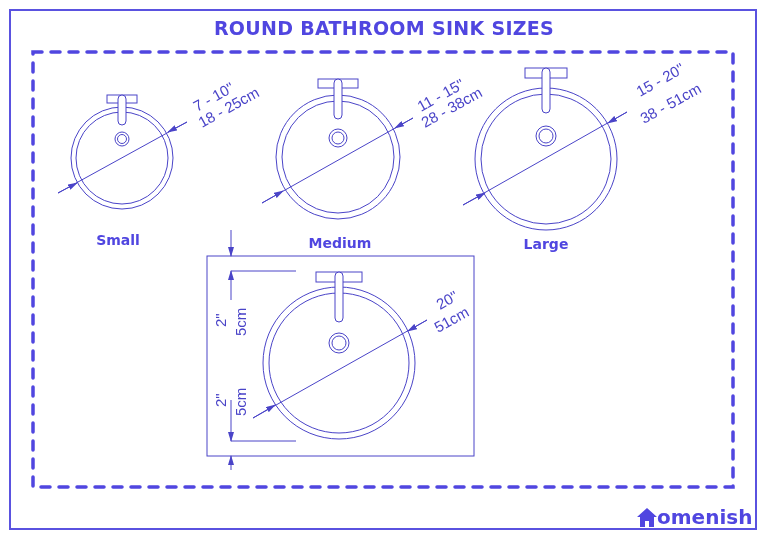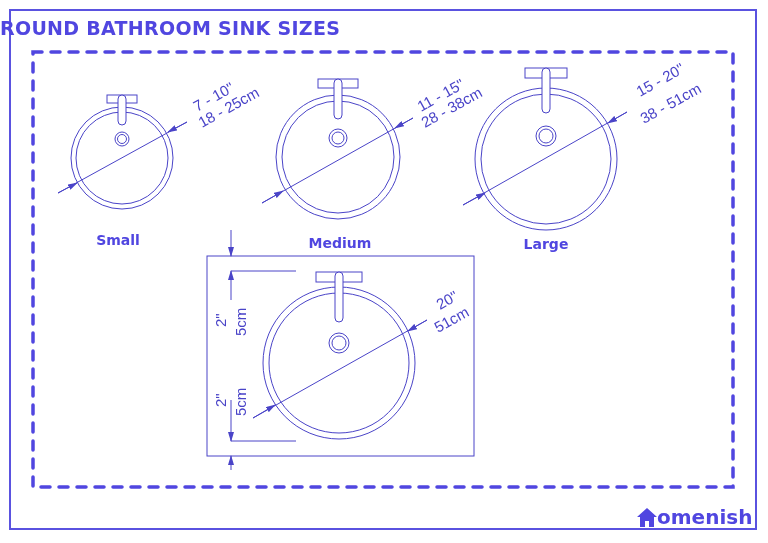--- a/index.html
+++ b/index.html
@@ -1,18 +1,18 @@
 <!DOCTYPE html>
 <html><head>
 <meta charset="utf-8">
 <style>
   html, body { margin:0; padding:0; background:#ffffff; }
   body { width:768px; height:543px; position:relative; overflow:hidden; font-family:"DejaVu Sans", sans-serif; }
   .frame { position:absolute; left:9px; top:9px; width:748px; height:521px; border:2px solid #5a52e0; box-sizing:border-box; }
-  .title { position:absolute; left:0; top:17px; width:768px; text-align:left; font-weight:bold; font-size:19px; color:#5046e0; letter-spacing:0.3px; }
+  .title { position:absolute; left:0; top:17px; width:768px; text-align:center; font-weight:bold; font-size:19px; color:#5046e0; letter-spacing:0.3px; }
   svg.diagram { position:absolute; left:0; top:0; }
   .logo { position:absolute; left:637px; top:505px; display:flex; align-items:center; color:#5046e0; font-weight:bold; font-size:20px; font-family:"DejaVu Sans", sans-serif; }
   .logo .house { width:20px; height:19px; display:inline-block; }
 </style>
 </head>
 <body>
 
 <div class="frame"></div>
 <div class="title">ROUND BATHROOM SINK SIZES</div>
 

